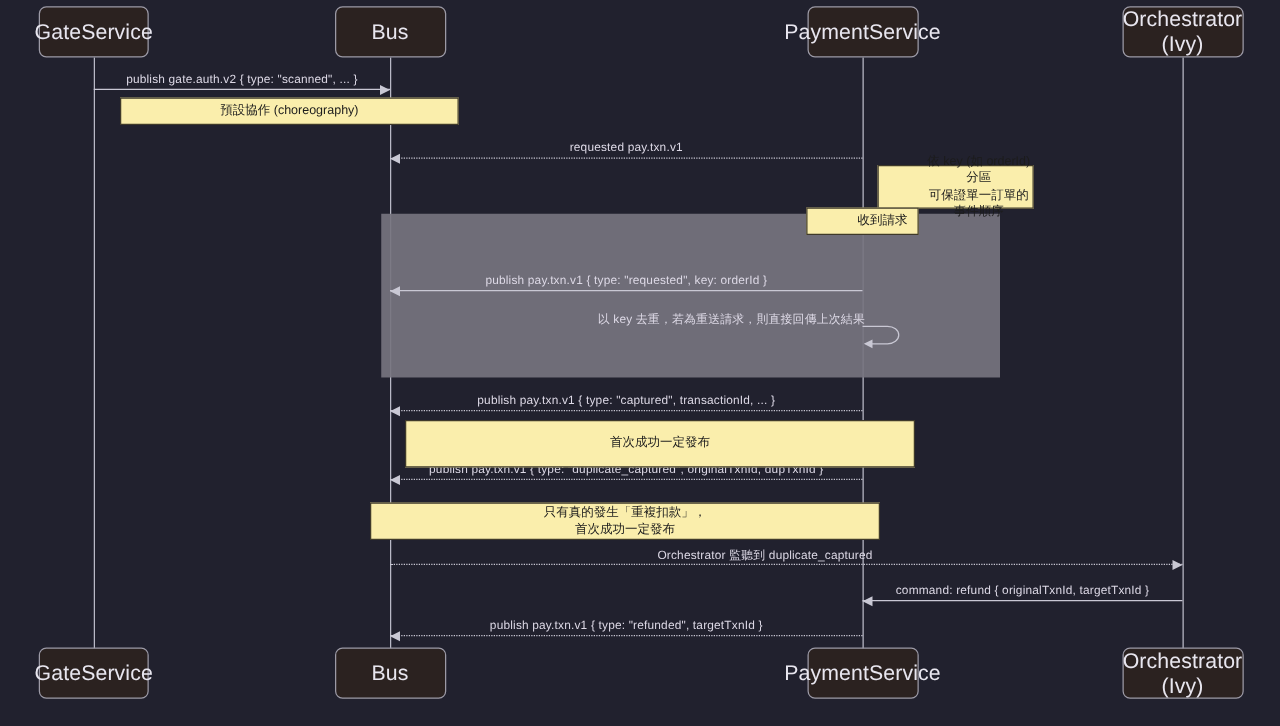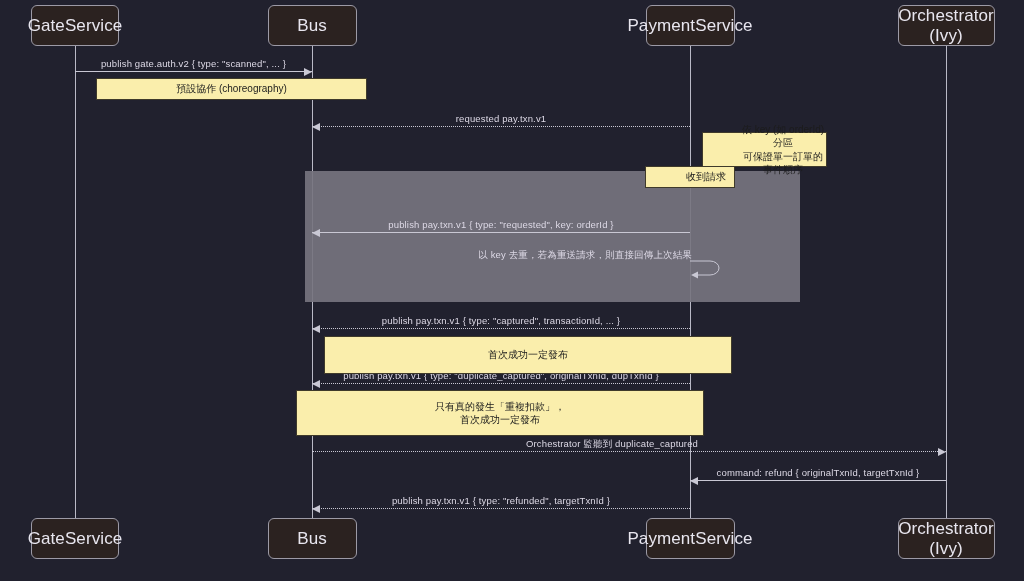--- a/index.html
+++ b/index.html
@@ -157,19 +157,19 @@
       <div class="note" style="left: 702px; top: 132px; width: 125px; height: 35px; padding-left: 37px;">
         <span class="nl">依 key (如 orderId) 分區</span>
         <span class="nl">可保證單一訂單的事件順序</span>
       </div>
       <div class="note" style="left: 645px; top: 166px; width: 90px; height: 22px; padding-left: 32px;">
         <span class="nl">收到請求</span>
       </div>
       <div class="note" style="left: 296px; top: 336px; width: 408px; height: 38px; margin-left: 28px;">
         <span class="nl">首次成功一定發布</span>
       </div>
-      <div class="note" style="left: 296px; top: 390px; width: 408px; height: 46px; text-align: center;">
+      <div class="note" style="left: 296px; top: 402px; width: 408px; height: 30px; text-align: center;">
         <span class="nl">只有真的發生「重複扣款」，</span>
         <span class="nl">首次成功一定發布</span>
       </div>
     </div>
 
 </div>
 
 </body></html>

